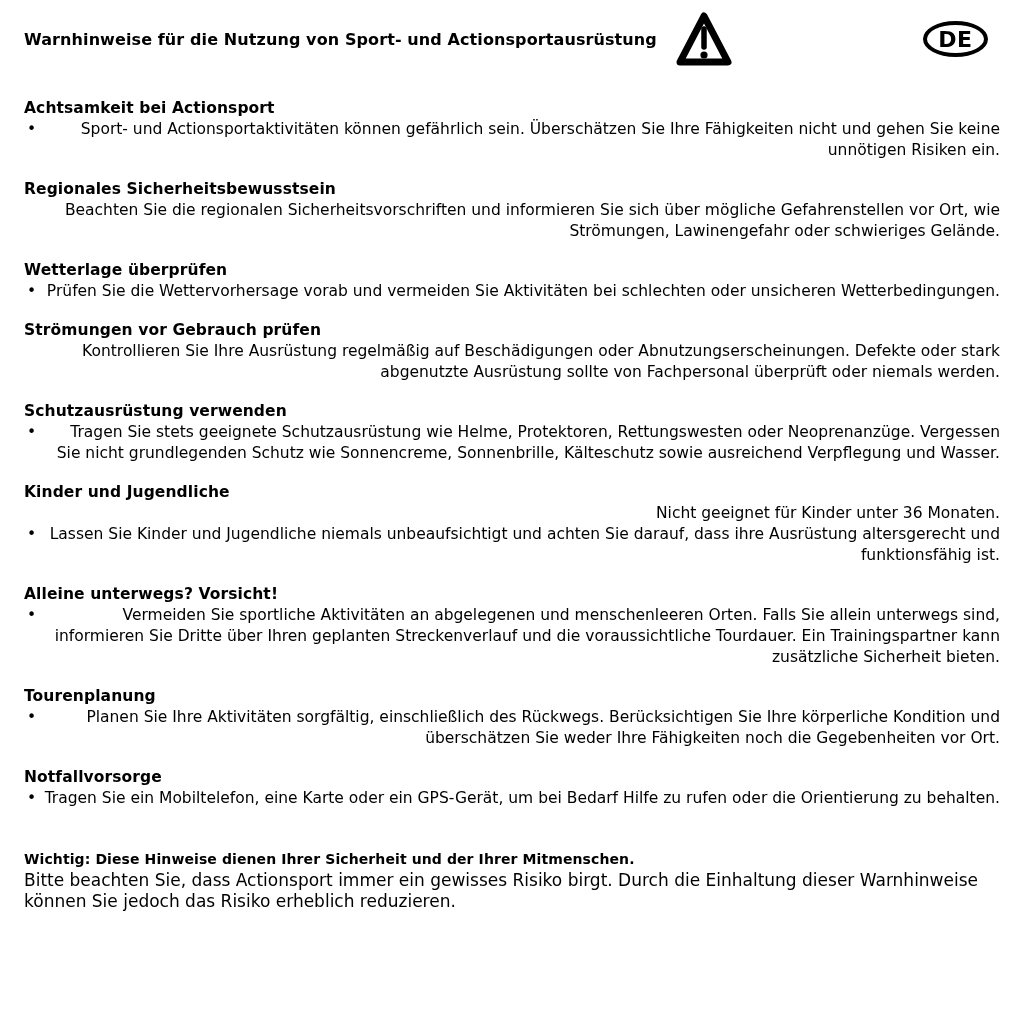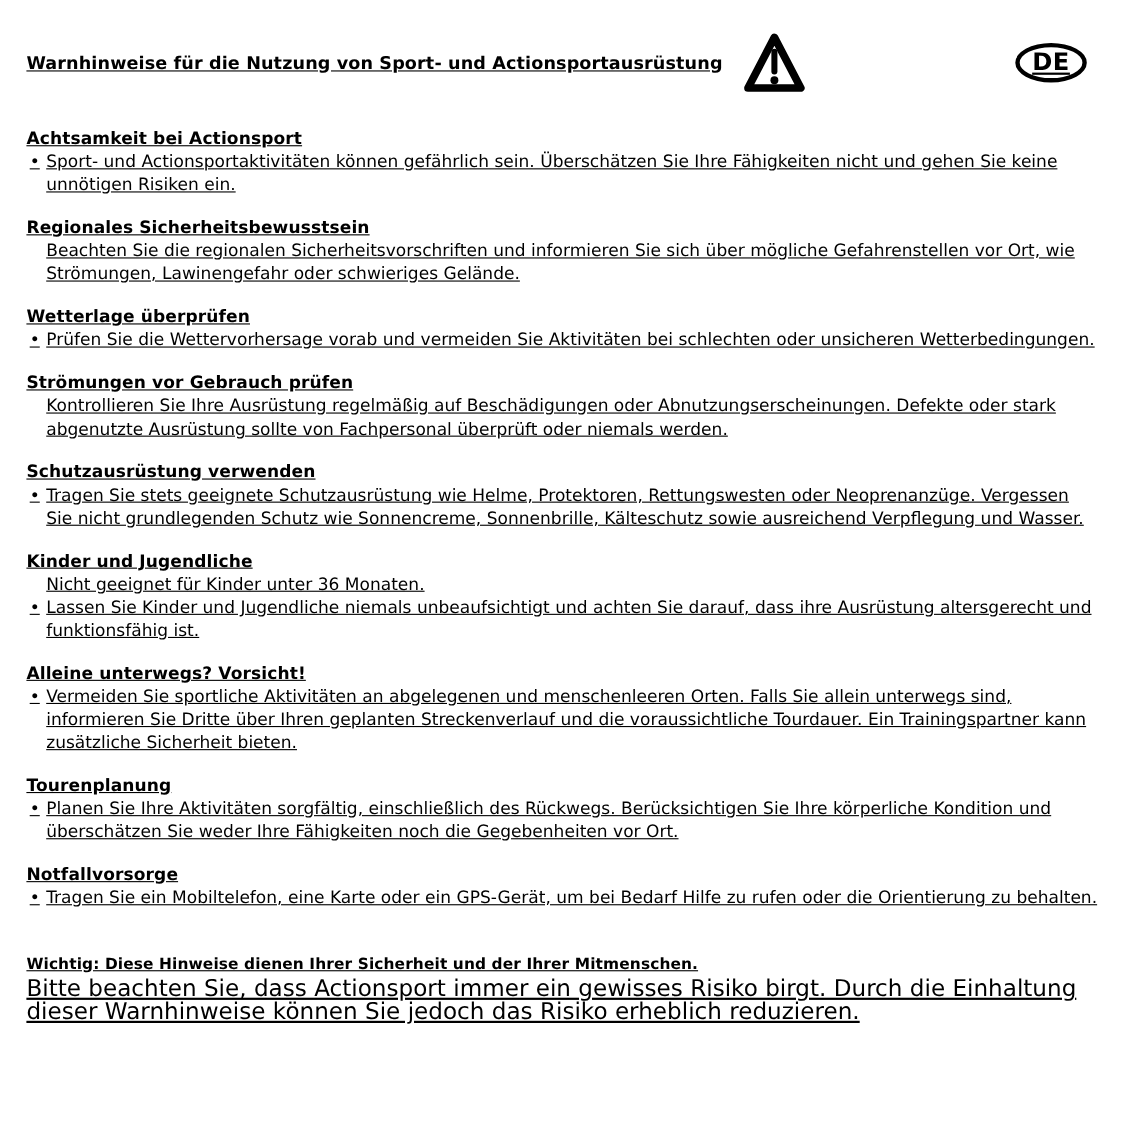--- a/index.html
+++ b/index.html
@@ -2,47 +2,47 @@
 <html><head>
 <meta charset="utf-8">
 <style>
   html, body { margin: 0; padding: 0; }
   body {
     width: 1030px; height: 1029px;
     background: #ffffff; color: #000000;
     font-family: "DejaVu Sans", "Liberation Sans", sans-serif;
     overflow: hidden;
   }
-  .page { padding: 22px 30px 0 24px; text-decoration: underline; }
+  .page { padding: 4px 30px 0 24px; }
 
   
   .header { display: flex; align-items: center; height: 70px; margin-bottom: 24px; }
   .title { font-size: 16px; font-weight: bold; letter-spacing: 0.1px; white-space: nowrap; }
   .warn-tri { margin-left: 18px; flex: 0 0 auto; position: relative; top: 2px; }
   .de-badge {
     margin-left: auto; margin-right: 12px;
     width: 57px; height: 28px;
     border: 4px solid #000; border-radius: 50%;
     display: flex; align-items: center; justify-content: center;
     font-weight: bold; font-size: 22px; letter-spacing: 0.5px;
     flex: 0 0 auto;
   }
 
   
   .section { margin-bottom: 18px; }
   .heading { font-size: 15.5px; font-weight: bold; line-height: 21px; letter-spacing: 0.1px; }
   .item { display: flex; font-size: 15.5px; line-height: 21px; }
   .bullet { flex: 0 0 18px; width: 18px; text-align: left; padding-left: 3px; box-sizing: border-box; }
   .bullet.hidden { visibility: hidden; }
-  .item-text { flex: 1 1 auto; }
+  .item-text { flex: 1 1 auto; text-align: right; }
 
   
   .footer { margin-top: 40px; }
   .footer-heading { font-size: 14px; font-weight: bold; line-height: 21px; letter-spacing: 0.1px; }
-  .footer-text { font-size: 21px; line-height: 21px; max-width: 976px; }
+  .footer-text { font-size: 17px; line-height: 21px; max-width: 976px; }
 </style>
 </head>
 <body>
 
 <div class="page">
 
   <div class="header">
     <span class="title">Warnhinweise für die Nutzung von Sport- und Actionsportausrüstung</span>
     <span class="warn-tri">
       <svg width="58" height="60" viewBox="0 0 58 60" aria-hidden="true">

